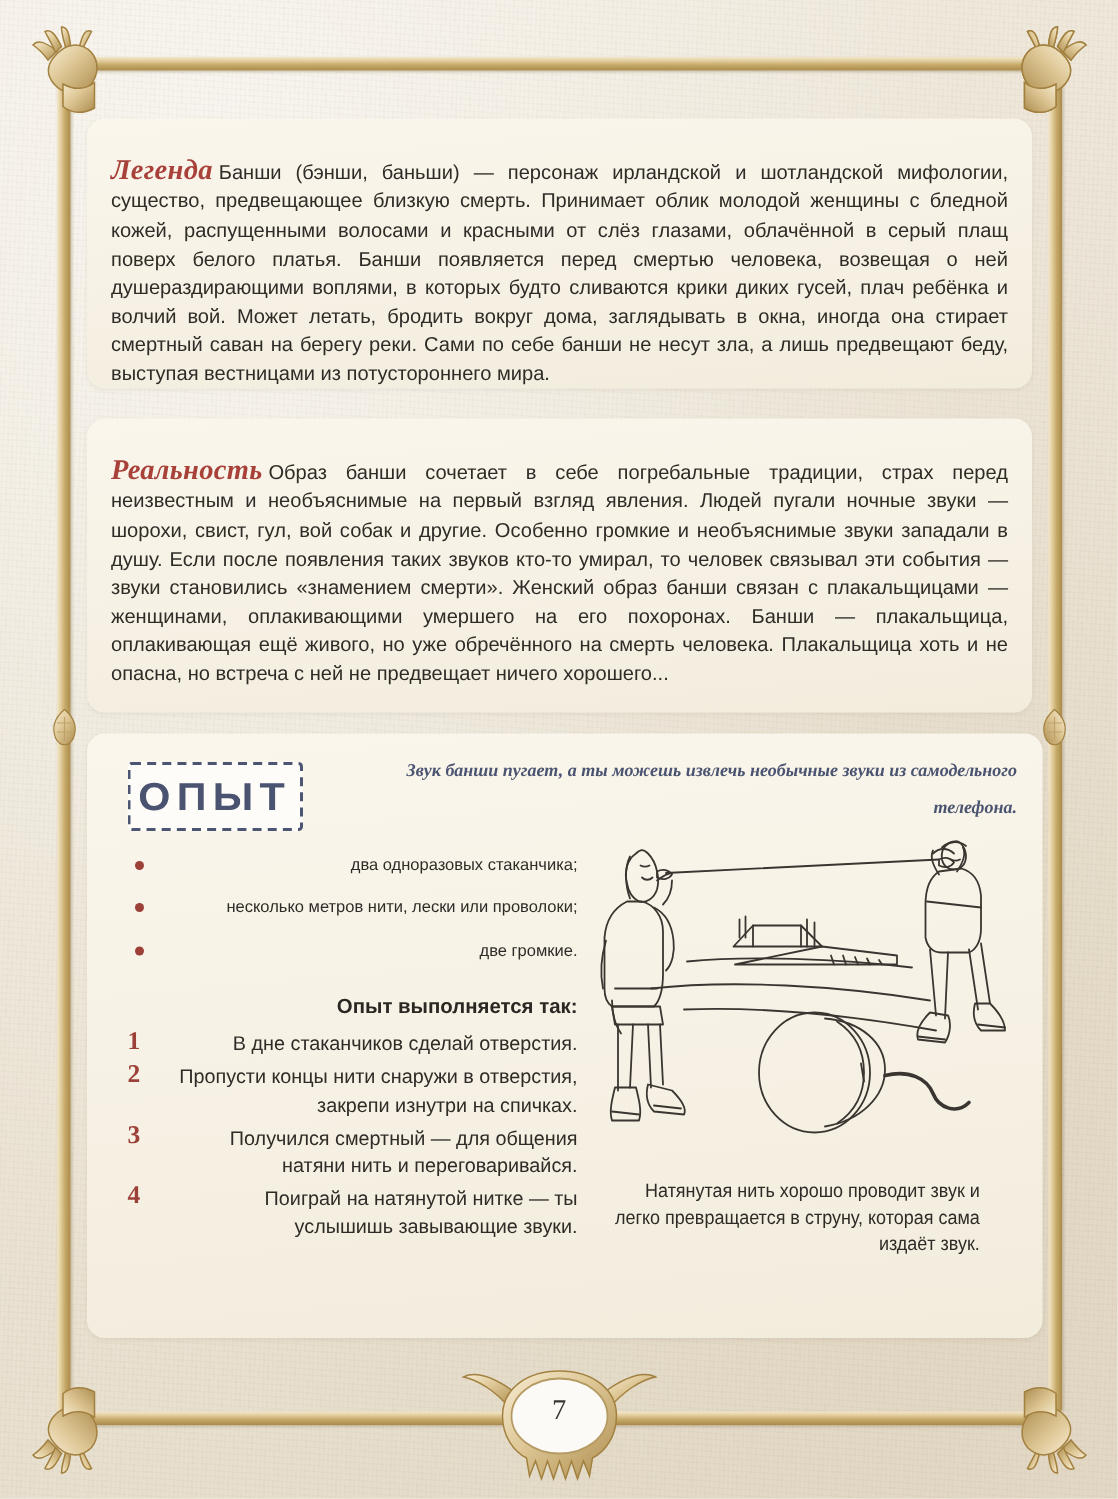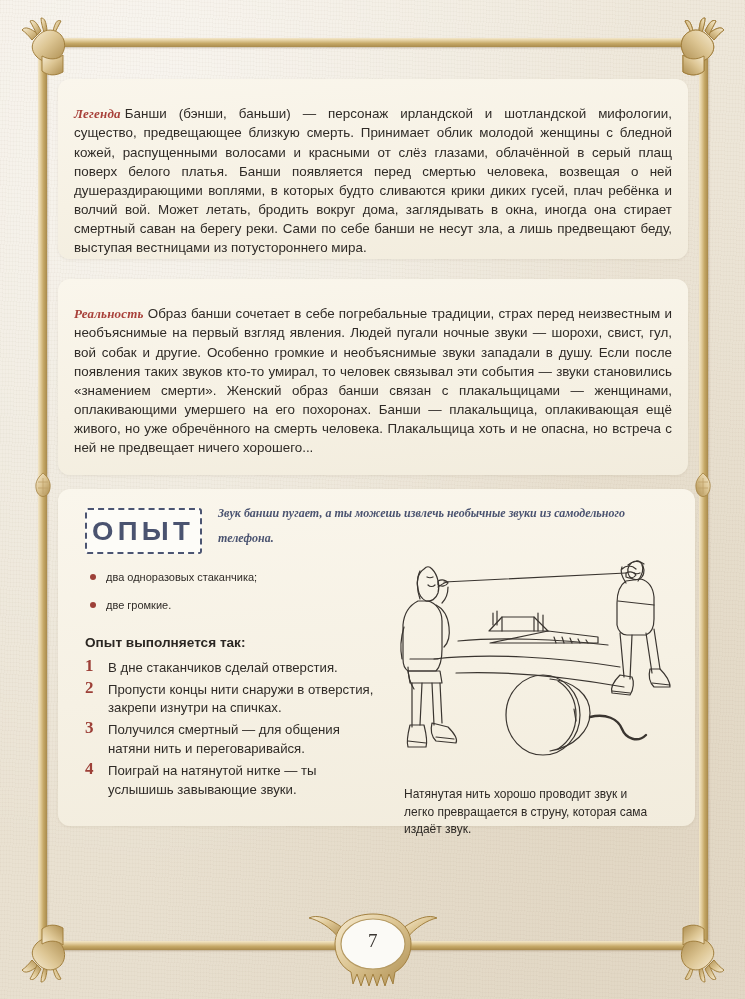--- a/index.html
+++ b/index.html
@@ -59,32 +59,32 @@
   }
 
   
   .card{
     position:absolute;z-index:2;border-radius:12px;
     background:linear-gradient(175deg,#faf6ec 0%,#f6f1e4 55%,#f2ecdd 100%);
     box-shadow:0 1px 3px rgba(120,100,70,.10);
   }
   #card-legend{left:58px;top:79px;width:630px;height:180px;}
   #card-reality{left:58px;top:279px;width:630px;height:196px;}
-  #card-experiment{left:58px;top:489px;width:637px;height:337px;}
+  #card-experiment{left:58px;top:489px;width:637px;height:403px;text-align:right;}
 
   .para{
     position:absolute;left:16px;right:16px;top:12px;
     font-size:13.4px;line-height:19.1px;color:#2f2b27;
     text-align:justify;text-justify:inter-word;
     hyphens:none;
   }
   .lead{
     font-family:"Liberation Serif", serif;
     font-style:italic;font-weight:bold;
-    font-size:13px;color:#a8413a;
+    font-size:19px;color:#a8413a;
     letter-spacing:.2px;margin-right:4px;
   }
 
   
   #exp-badge{
     position:absolute;left:27px;top:19px;width:113px;height:42px;
     background:#fdfcf8;border:2px dashed #4c5572;border-radius:3px;
     display:flex;align-items:center;justify-content:center;
   }
   #exp-badge span{
@@ -221,20 +221,21 @@
 
     <div id="exp-badge">
       <span>ОПЫТ</span>
     </div>
 
     <div id="exp-subtitle">Звук банши пугает, а ты можешь извлечь необычные звуки из самодельного телефона.</div>
 
     <div id="exp-left">
       <ul class="mat-list">
         <li>два одноразовых стаканчика;</li>
+        <li>несколько метров нити, лески или проволоки;</li>
         <li>две громкие.</li>
       </ul>
 
       <div class="sec-title" id="steps-title">Опыт выполняется так:</div>
       <ol class="step-list">
         <li>
           <span class="num">1</span>
           <span>В дне стаканчиков сделай отверстия.</span>
         </li>
         <li>

